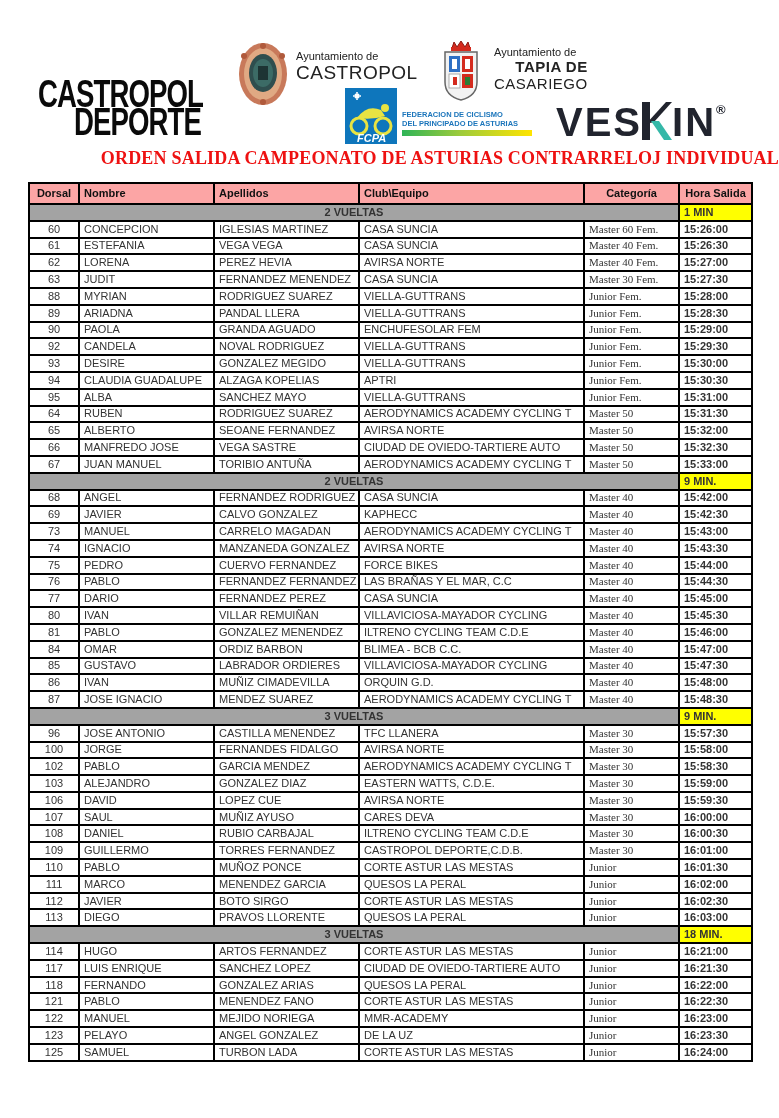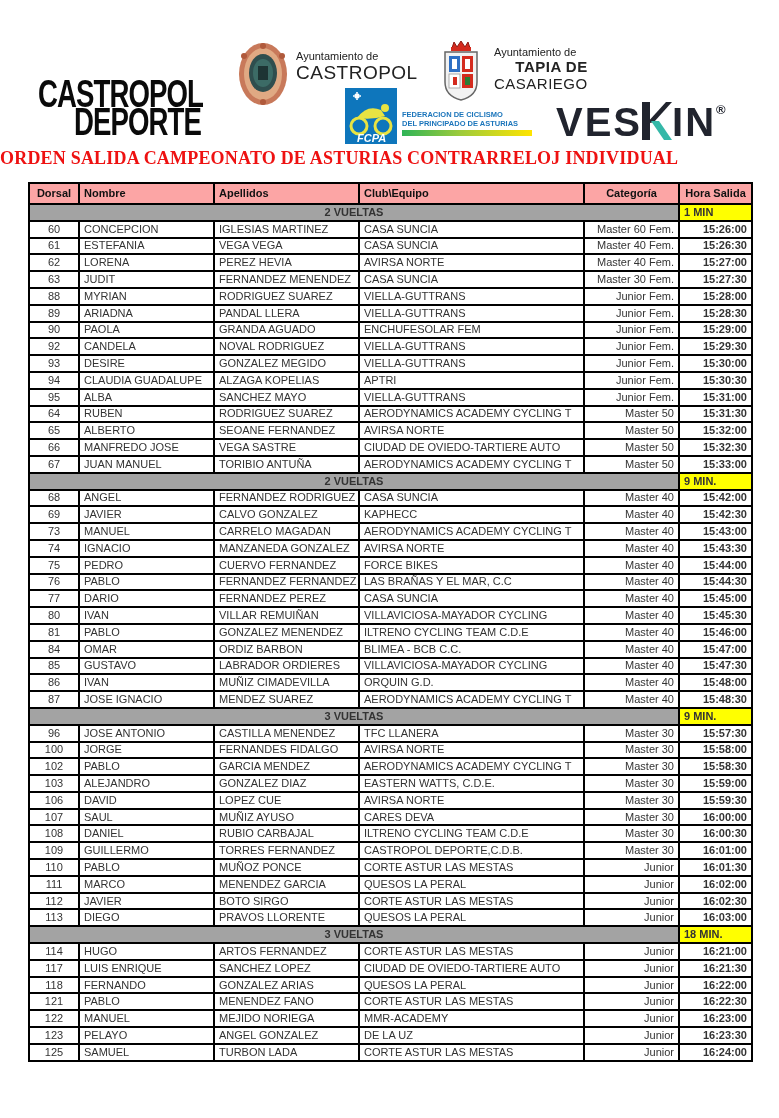--- a/index.html
+++ b/index.html
@@ -32,21 +32,21 @@
   .fcpa-text { position:absolute; left:57px; top:22px; width:132px;
                font-size:7.5px; font-weight:bold; color:#1b75bb; line-height:1.25; white-space:nowrap; }
   .fcpa-bar { position:absolute; left:57px; top:42px; width:130px; height:6px;
               background:linear-gradient(90deg,#2fb457 0%, #9ecb3b 45%, #ffe400 100%); }
 
   .veskin { position:absolute; left:556px; top:100px; height:46px; white-space:nowrap;
             font-weight:bold; font-size:40px; letter-spacing:2px; color:#21242e; }
   .veskin svg { vertical-align:-4px; }
   .veskin-reg { font-size:13px; vertical-align:22px; letter-spacing:0; }
 
-  .doc-title { position:absolute; left:0; top:148px; width:779px; text-align:left;
+  .doc-title { position:absolute; left:0; top:148px; width:779px; text-align:right;
                font-family:"Liberation Serif", serif; font-weight:bold; font-size:18px;
                color:#ee1111; letter-spacing:0.2px; }
 
   
   .start-table { position:absolute; left:28px; top:182px; width:723px;
                  border-collapse:collapse; table-layout:fixed; }
   .start-table col.c-dorsal { width:50px; }
   .start-table col.c-nombre { width:135px; }
   .start-table col.c-apellidos { width:145px; }
   .start-table col.c-club { width:225px; }
@@ -54,22 +54,22 @@
   .start-table col.c-hora { width:73px; }
 
   .start-table th, .start-table td {
     border:2px solid #000; font-size:11px; line-height:1;
     padding:1px 4px; height:16.8px; overflow:hidden; white-space:nowrap;
   }
   .start-table th { background:#fca5a5; font-weight:bold; color:#111; text-align:left; height:21px; }
   .start-table th.center { text-align:center; }
   .start-table td { color:#333; }
   .td-dorsal { text-align:center; }
-  .td-cat { text-align:right; }
-  .td-hora { text-align:right; font-weight:bold; color:#000; }
+  .td-cat { text-align:left;font-family:Liberation Serif, serif; }
+  .td-hora { text-align:left; font-weight:bold; color:#000; }
   .section-label { background:#a3a3a3; text-align:center; font-weight:bold; color:#111; }
   .section-gap { background:#ffff00; font-weight:bold; color:#111; }
 </style>
 </head>
 <body>
 
 <div class="header">
 
   <div class="cd-logo">
     <div class="cd-line">CASTROPOL</div>

